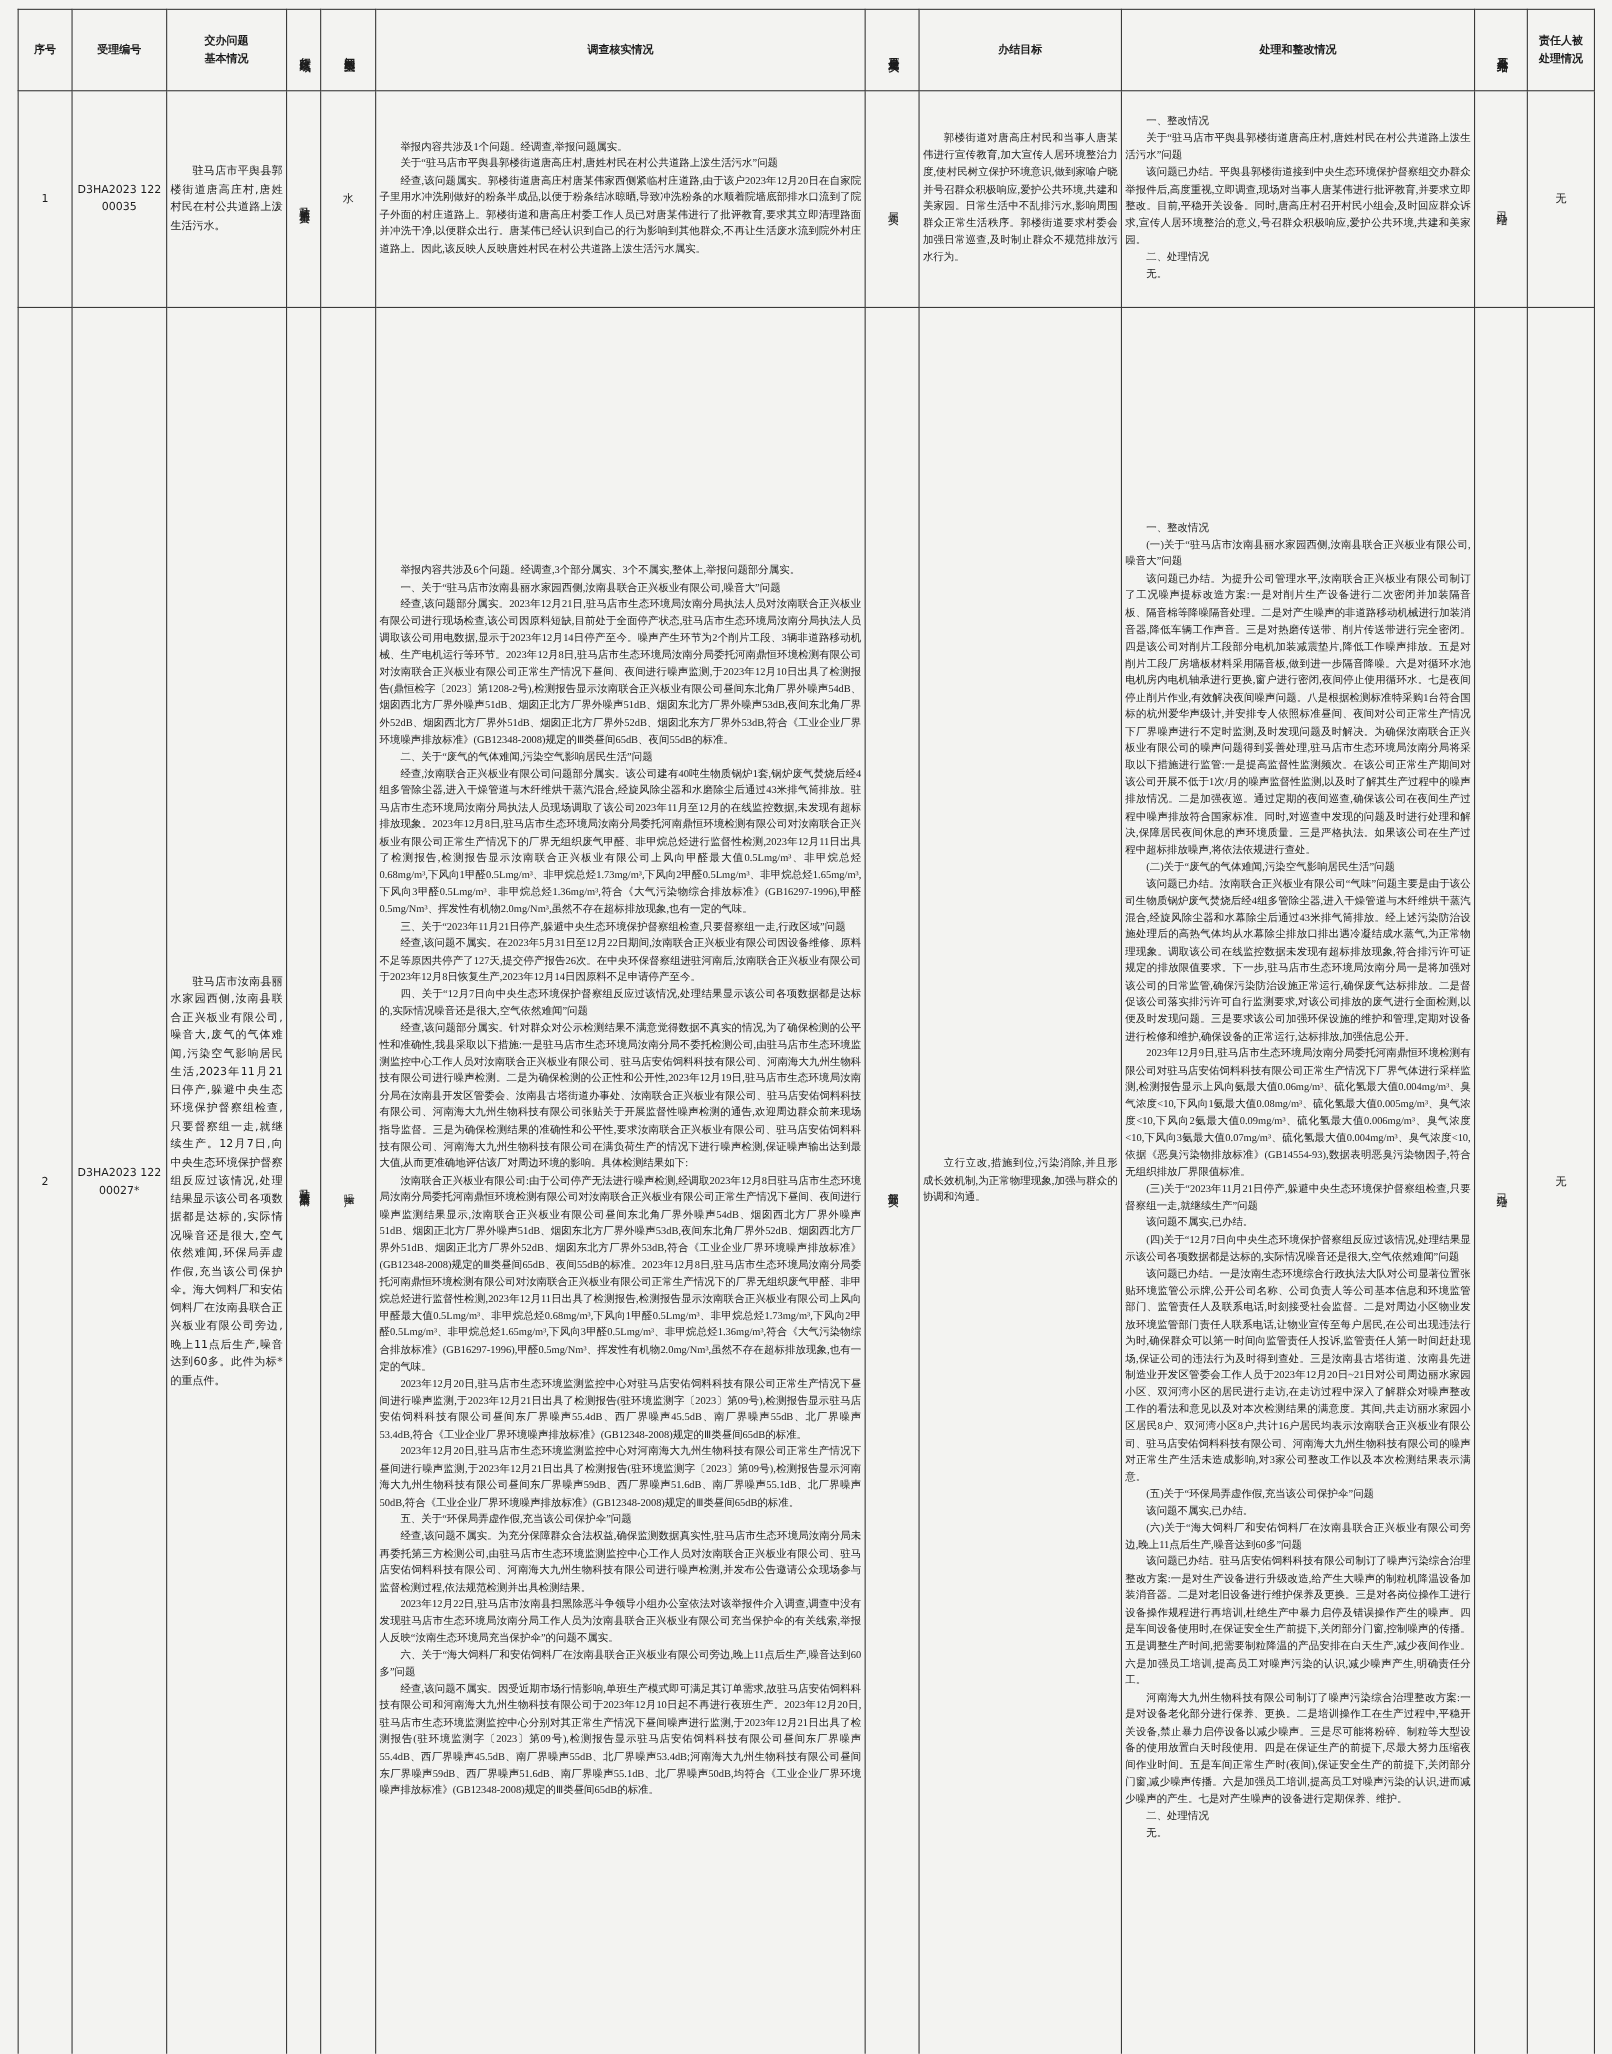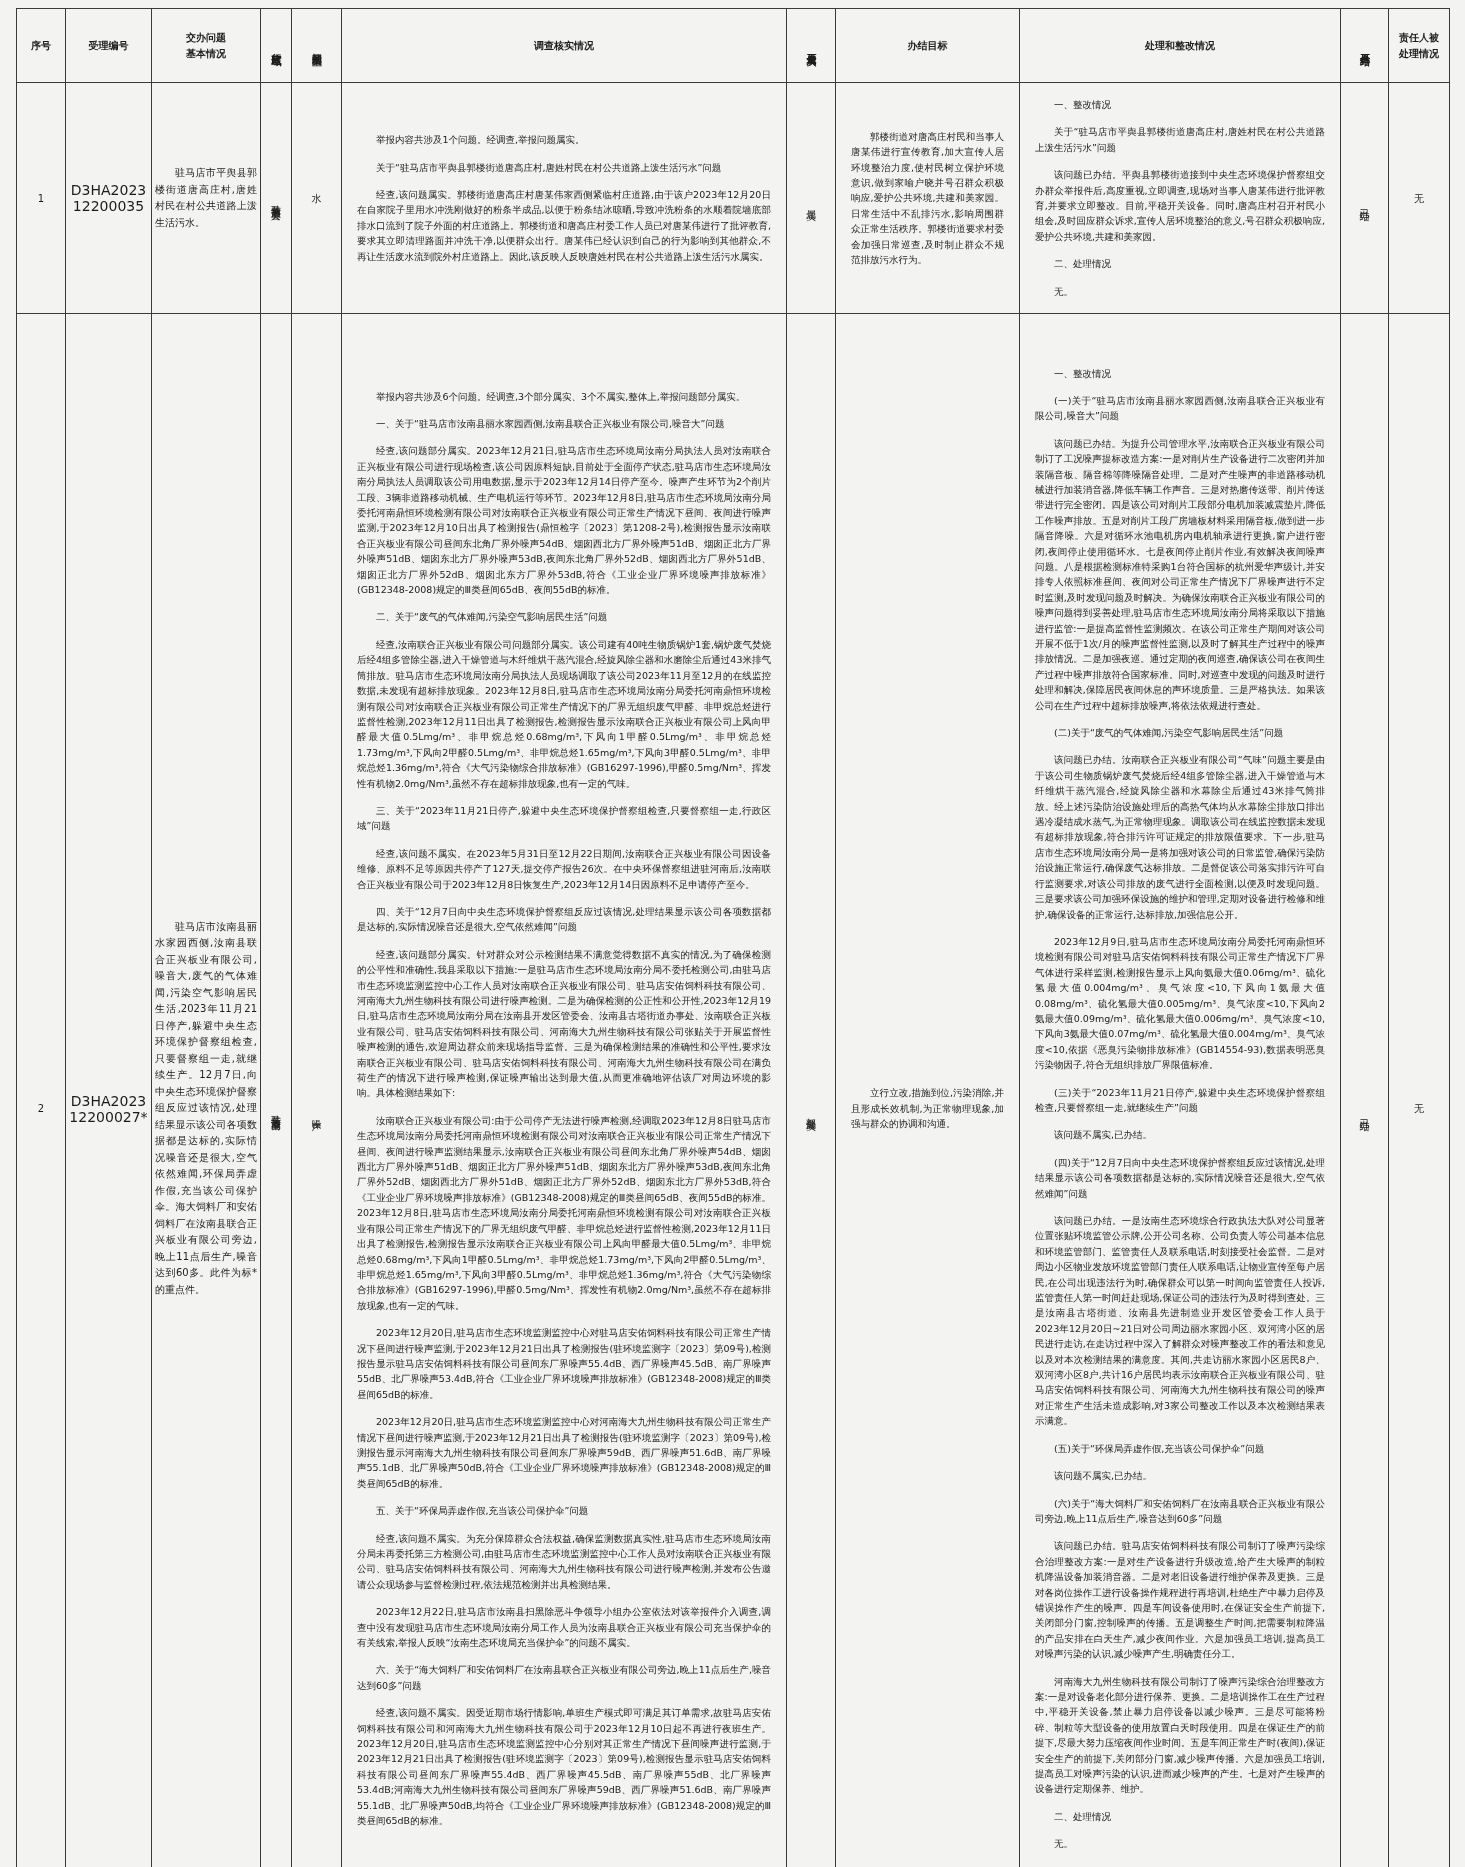--- a/index.html
+++ b/index.html
@@ -40,29 +40,30 @@
     letter-spacing:1px;
     margin:0 auto;
     display:inline-block;
   }
   .w4{display:inline-block;max-width:4.6em;}
   .txtcell{
     vertical-align:middle;
     padding:4px 8px;
   }
   .para{
-    margin:12px;
+    margin:0;
     text-indent:2em;
     text-align:justify;
     font-size:9.5px;
     line-height:15.4px;
+    font-family:Liberation Serif, serif;
   }
   .smallcell{font-size:10px;line-height:15px;}
   .idpara{
-    margin:0;text-align:center;font-size:14px;line-height:16px;
+    margin:0;text-align:center;font-size:10px;line-height:16px;
     word-break:break-all;
   }
   .intro{
     margin:0;text-indent:2em;text-align:justify;
     font-size:10px;line-height:16.5px;
   }
 </style>
 </head>
 <body>
 

